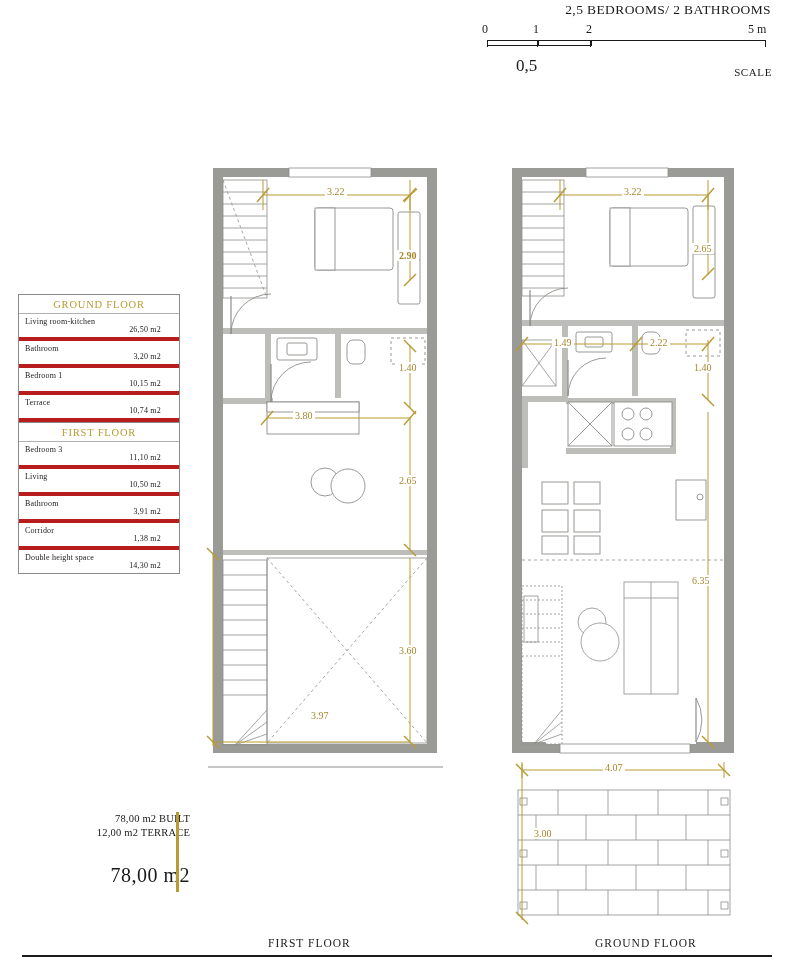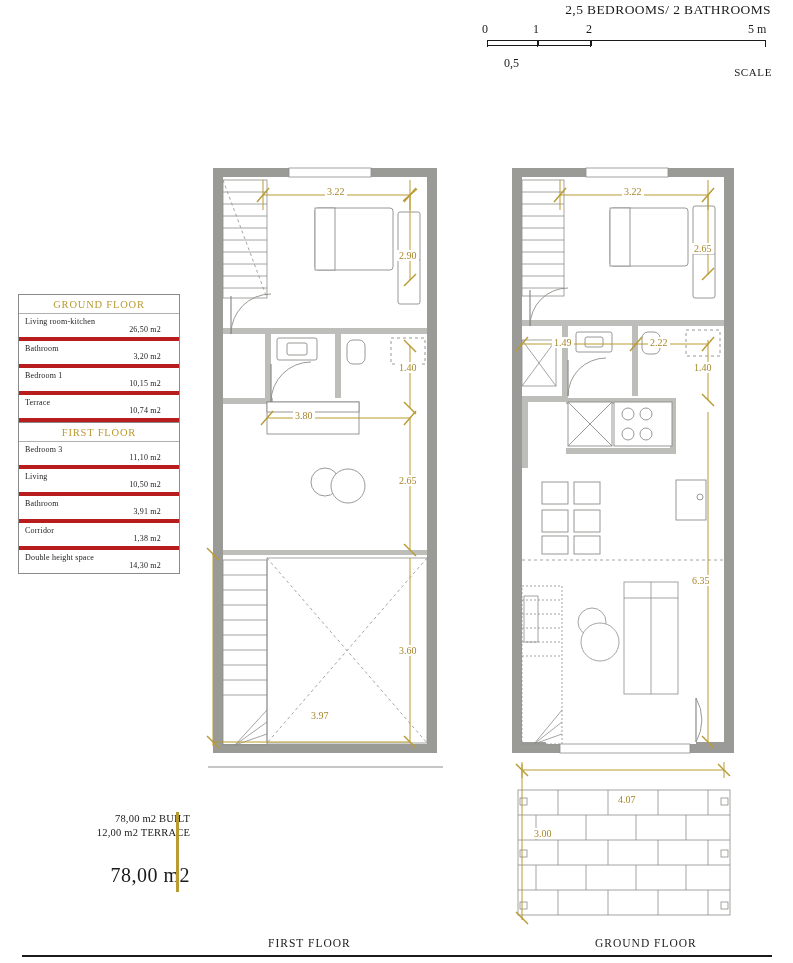--- a/index.html
+++ b/index.html
@@ -19,21 +19,21 @@
     font-size:13.5px;letter-spacing:.4px;
     color:#1b1b1b;
   }
   
   #scale-wrap{left:480px;top:26px;width:292px;height:46px;}
   .scale-line{position:absolute;left:7px;top:14px;width:278px;height:1px;background:#1b1b1b;}
   .scale-tick{position:absolute;width:1px;height:7px;background:#1b1b1b;top:14px;}
   .scale-num{position:absolute;font-size:12px;top:-4px;}
   .scale-seg{position:absolute;height:5px;border-left:1px solid #1b1b1b;border-right:1px solid #1b1b1b;border-bottom:1px solid #1b1b1b;top:14px;}
   #scale-label{position:absolute;right:0;top:40px;font-size:11px;letter-spacing:.6px;}
-  #scale-half{position:absolute;left:24px;top:30px;font-size:12px;}
+  #scale-half{position:absolute;left:36px;top:30px;font-size:17px;}
 
   
   #legend{left:18px;top:294px;width:160px;border:1px solid #8a8a8a;background:#fff;}
   .legend-head{
     text-align:center;font-size:10.5px;letter-spacing:.8px;
     color:#b99a33;padding:4px 0 3px 0;border-bottom:1px solid #b0b0b0;
   }
   .legend-head.second{border-top:1px solid #8a8a8a;}
   .legend-row{
     display:flex;justify-content:space-between;
@@ -241,21 +241,21 @@
       <line x1="56" y1="275" x2="68" y2="261"></line>
       <line x1="199" y1="275" x2="211" y2="261"></line>
       <line x1="199" y1="394" x2="211" y2="406"></line>
       <line x1="199" y1="586" x2="211" y2="598"></line>
       <line x1="2" y1="586" x2="14" y2="598"></line>
       <line x1="2" y1="398" x2="14" y2="410"></line>
     </g>
   </svg>
 
   <div class="dim-text" style="left:120px;top:36px;">3.22</div>
-  <div class="dim-text" style="left:192px;top:100px;">2.90</div>
+  <div class="dim-text" style="left:192px;top:100px;font-weight:bold;">2.90</div>
   <div class="dim-text" style="left:192px;top:212px;">1.40</div>
   <div class="dim-text" style="left:88px;top:260px;">3.80</div>
   <div class="dim-text" style="left:192px;top:325px;">2.65</div>
   <div class="dim-text" style="left:192px;top:495px;">3.60</div>
   <div class="dim-text" style="left:104px;top:560px;">3.97</div>
 </div>
 
 <div class="plan" id="plan-ground" style="left:500px;top:150px;width:255px;height:775px;">
   <svg width="255" height="775" viewBox="0 0 255 775">
 
@@ -425,19 +425,19 @@
       <line x1="16" y1="762" x2="28" y2="774"></line>
     </g>
   </svg>
 
   <div class="dim-text" style="left:122px;top:36px;">3.22</div>
   <div class="dim-text" style="left:192px;top:93px;">2.65</div>
   <div class="dim-text" style="left:52px;top:187px;">1.49</div>
   <div class="dim-text" style="left:148px;top:187px;">2.22</div>
   <div class="dim-text" style="left:192px;top:212px;">1.40</div>
   <div class="dim-text" style="left:190px;top:425px;">6.35</div>
-  <div class="dim-text" style="left:116px;top:612px;margin-top:32px;">4.07</div>
+  <div class="dim-text" style="left:103px;top:612px;">4.07</div>
   <div class="dim-text" style="left:32px;top:678px;">3.00</div>
 </div>
 
 <div class="abs" id="footer-rule"></div>
 <div class="abs floor-caption" id="caption-first">FIRST FLOOR</div>
 <div class="abs floor-caption" id="caption-ground">GROUND FLOOR</div>
 
 </body></html>

